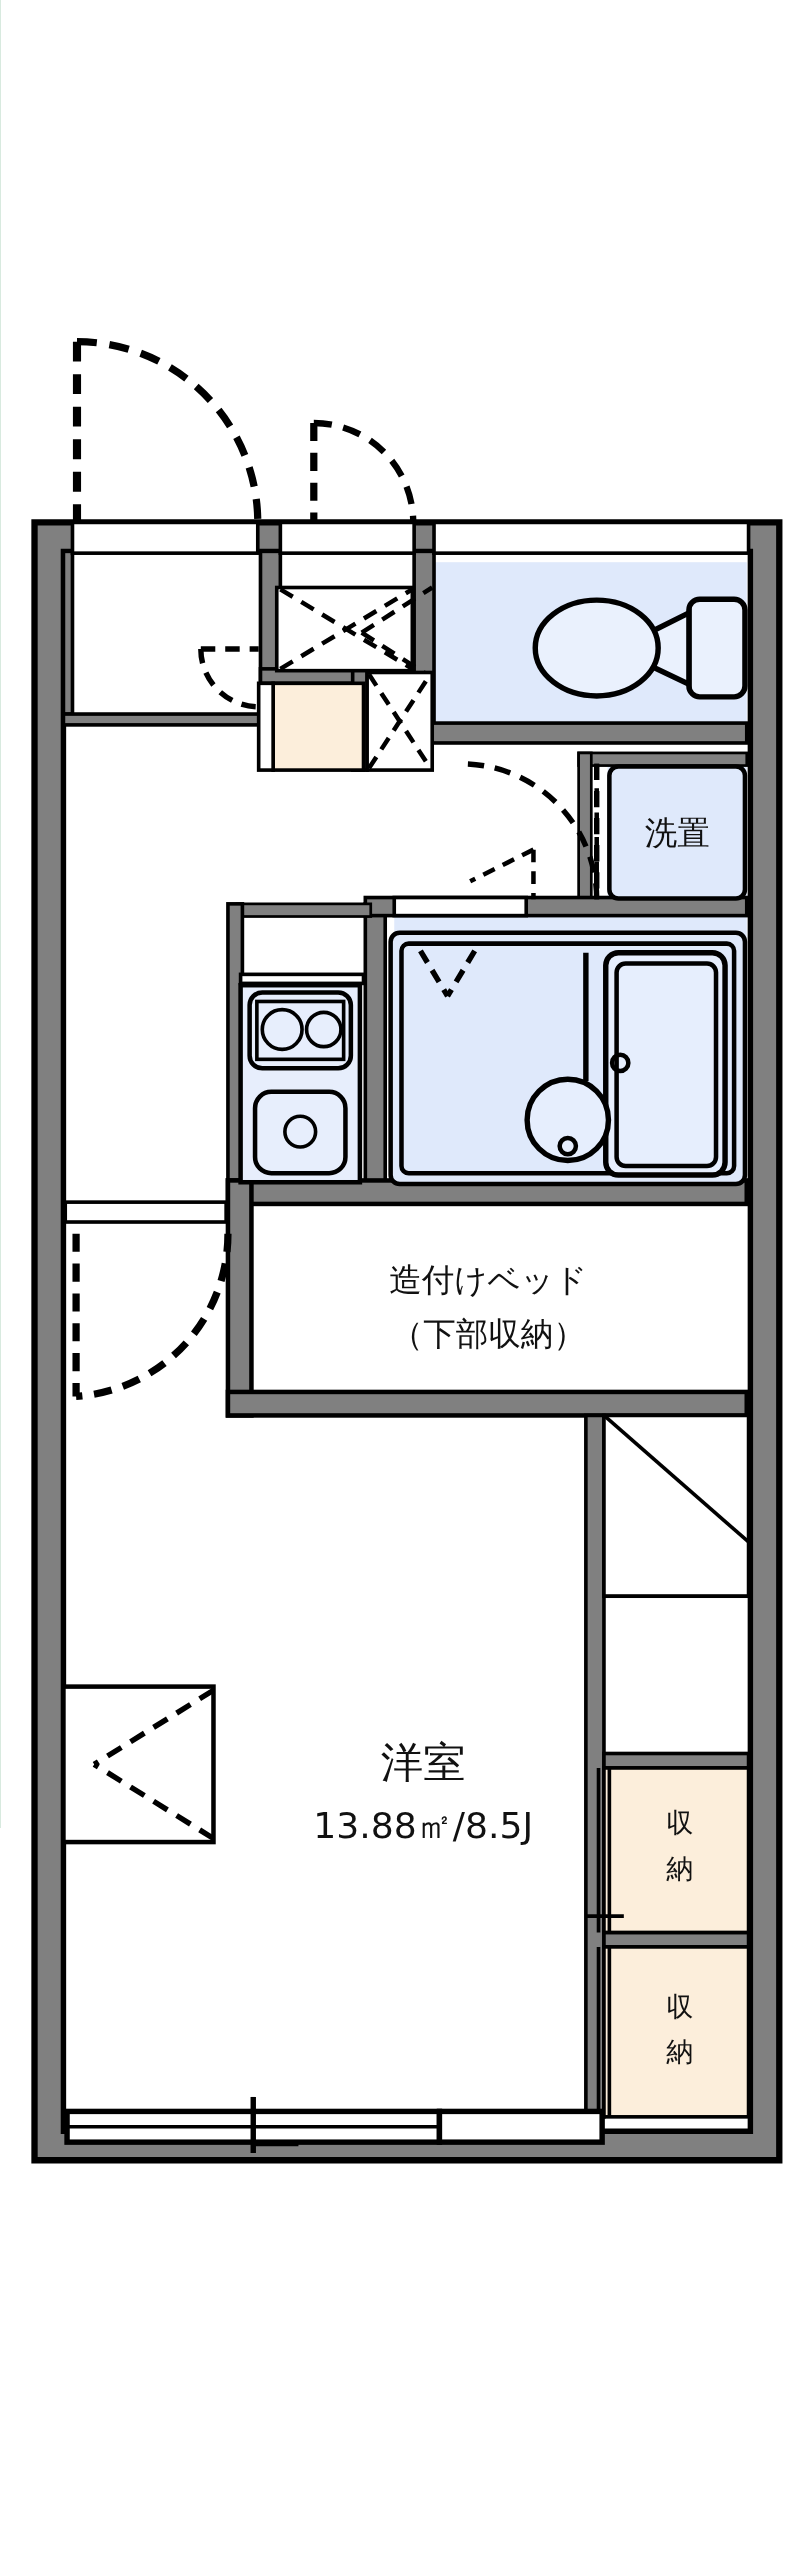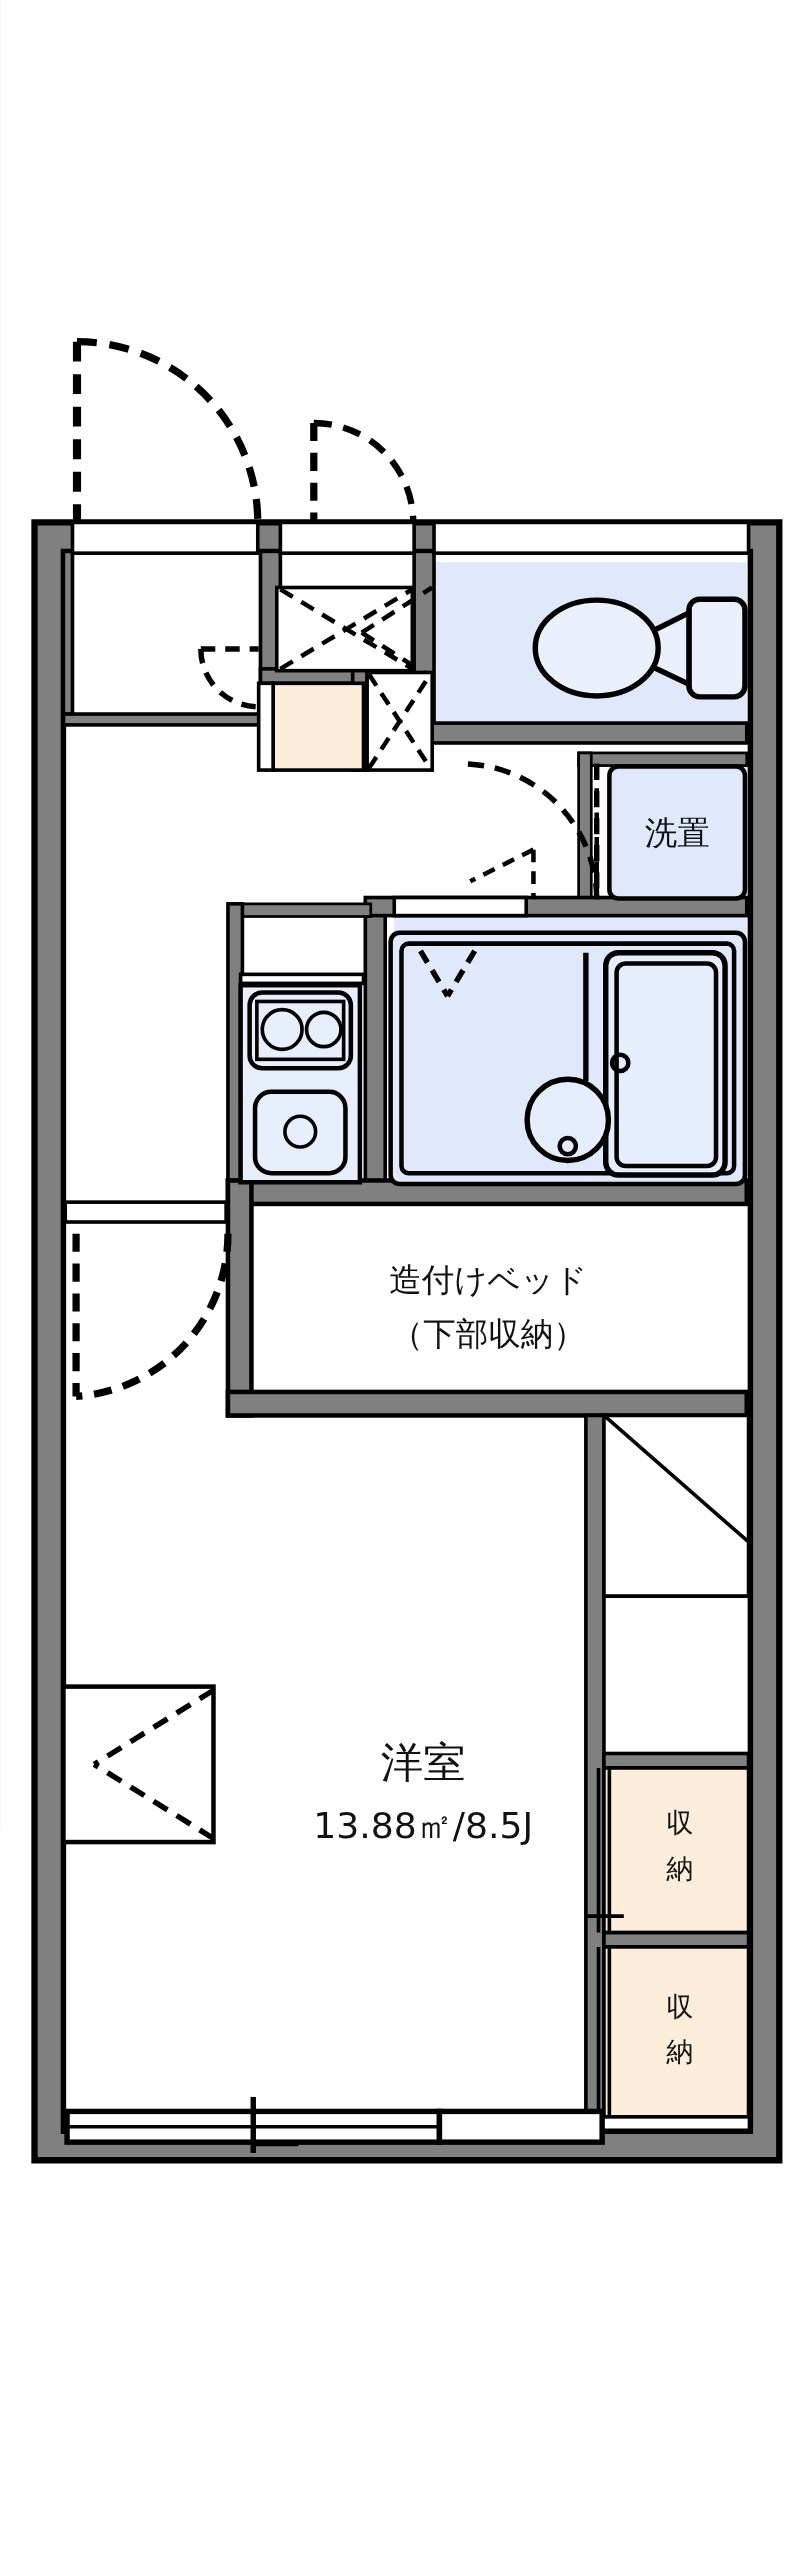--- a/index.html
+++ b/index.html
@@ -10,21 +10,21 @@
   body {
     width: 812px;
     height: 2576px;
     font-family: "Liberation Sans", "DejaVu Sans", sans-serif;
     overflow: hidden;
   }
   #floorplan-root {
     position: relative;
     width: 812px;
     height: 1828px;
-    background: #f9a8d4;
+    background: #15803d;
     text-decoration: underline;
   }
   svg#plan {
     display: block;
     width: 812px;
     height: 2576px;
   }
   .lbl {
     font-family: "DejaVu Sans", "Liberation Sans", sans-serif;
     fill: #111111;

